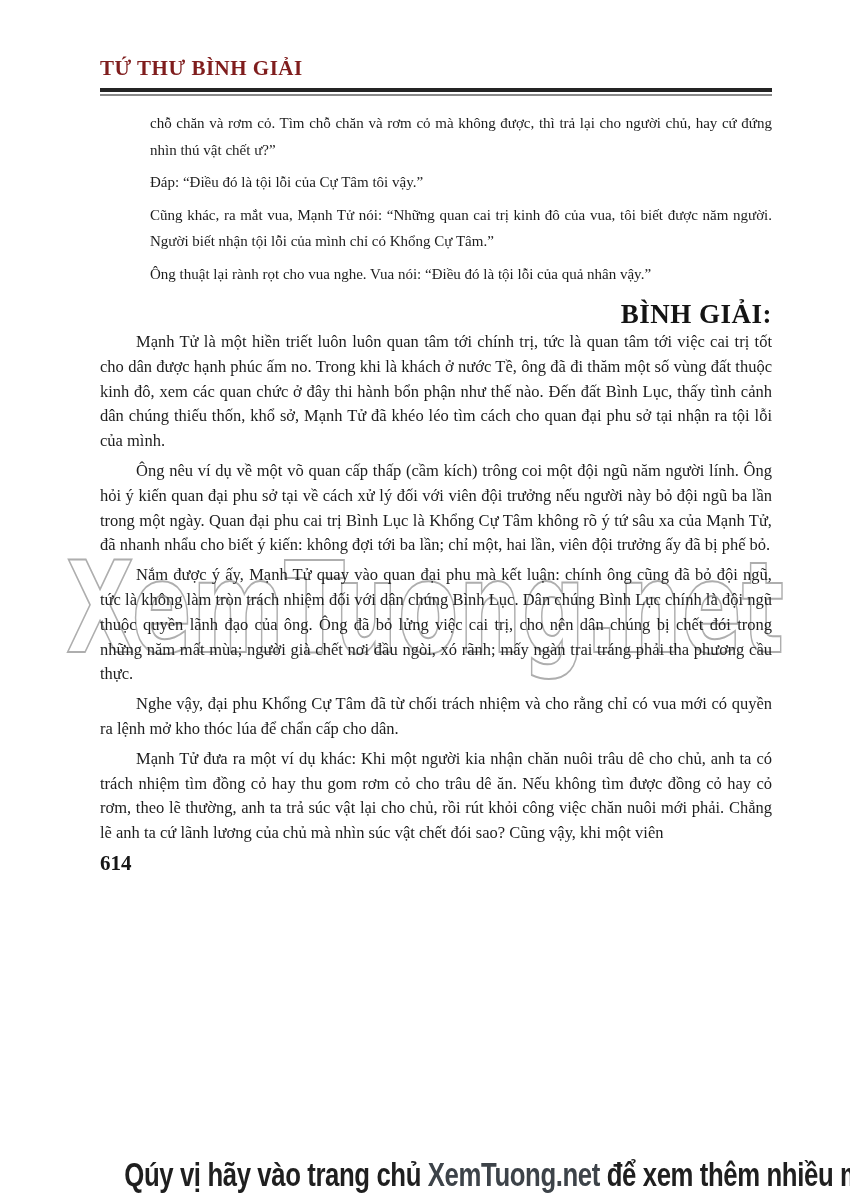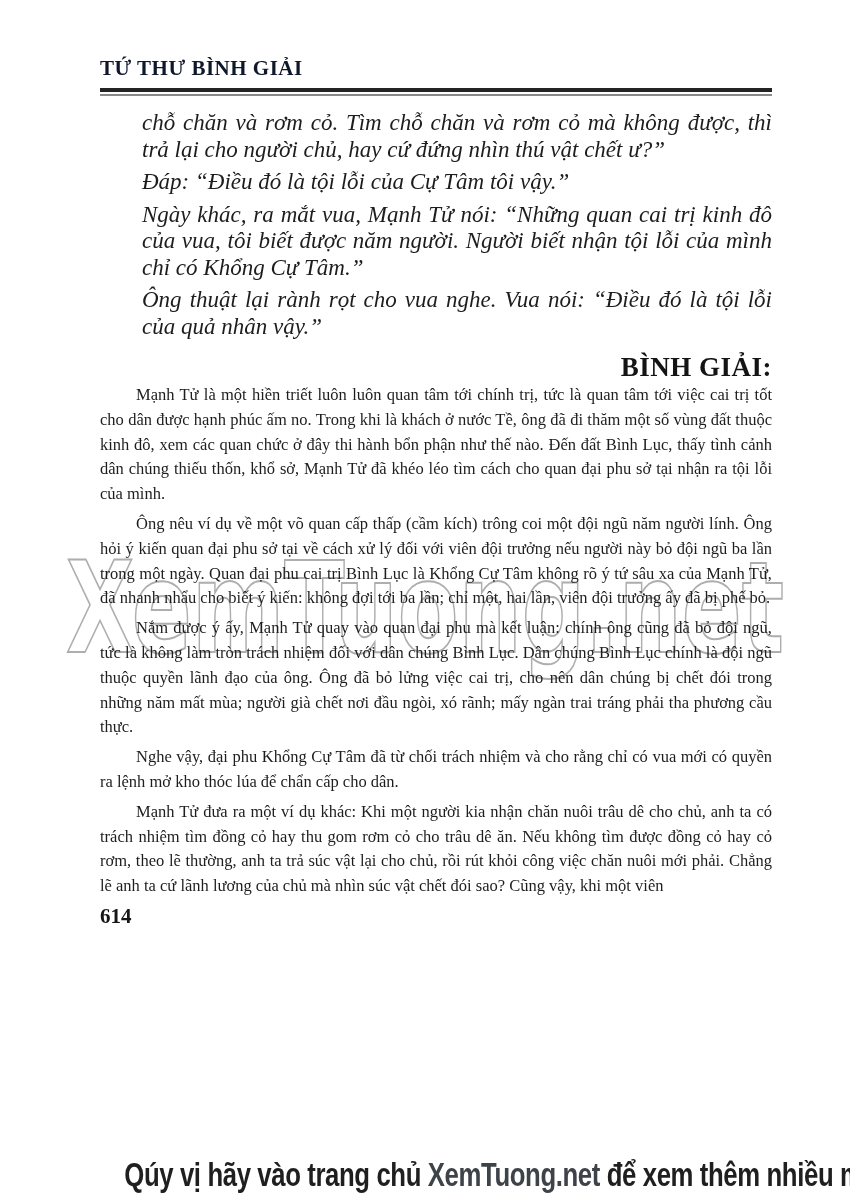--- a/index.html
+++ b/index.html
@@ -24,38 +24,37 @@
   }
   .content {
     position: relative;
     z-index: 1;
     padding: 56px 78px 0 100px; 
   }
   .running-header {
     font-size: 21px;
     font-weight: bold;
     letter-spacing: 0.5px;
-    color: #0f172a;
+    color: #7f1d1d;
   }
   .header-rule {
     margin-top: 7px;
     height: 2px;
     border-top: 4px solid #242424;
     border-bottom: 2px solid #8a8a8a;
   }
   .quotes {
     margin-top: 14px;
     margin-left: 42px;
   }
   .quote {
-    font-style: italic;
-    font-size: 23px;
+    font-size: 15px;
     line-height: 26.5px;
     text-align: justify;
-    margin: 0 0 6px 0;
+    margin: 0 0 6px 8px;
   }
   .commentary-heading {
     margin-top: 12px;
     font-size: 27px;
     font-weight: bold;
     letter-spacing: 0.5px;
     color: #141414;
     text-align: right;
   }
   .body-text { }
@@ -103,21 +102,21 @@
 
   <div class="content">
 
     <div class="running-header">TỨ THƯ BÌNH GIẢI</div>
 
     <div class="header-rule"></div>
 
     <div class="quotes">
       <p class="quote">chỗ chăn và rơm cỏ. Tìm chỗ chăn và rơm cỏ mà không được, thì trả lại cho người chủ, hay cứ đứng nhìn thú vật chết ư?”</p>
       <p class="quote">Đáp: “Điều đó là tội lỗi của Cự Tâm tôi vậy.”</p>
-      <p class="quote">Ngày khác, ra mắt vua, Mạnh Tử nói: “Những quan cai trị kinh đô của vua, tôi biết được năm người. Người biết nhận tội lỗi của mình chỉ có Khổng Cự Tâm.”</p>
+      <p class="quote">Cũng khác, ra mắt vua, Mạnh Tử nói: “Những quan cai trị kinh đô của vua, tôi biết được năm người. Người biết nhận tội lỗi của mình chỉ có Khổng Cự Tâm.”</p>
       <p class="quote">Ông thuật lại rành rọt cho vua nghe. Vua nói: “Điều đó là tội lỗi của quả nhân vậy.”</p>
     </div>
 
     <div class="commentary-heading">BÌNH GIẢI:</div>
 
     <div class="body-text">
       <p>Mạnh Tử là một hiền triết luôn luôn quan tâm tới chính trị, tức là quan tâm tới việc cai trị tốt cho dân được hạnh phúc ấm no. Trong khi là khách ở nước Tề, ông đã đi thăm một số vùng đất thuộc kinh đô, xem các quan chức ở đây thi hành bổn phận như thế nào. Đến đất Bình Lục, thấy tình cảnh dân chúng thiếu thốn, khổ sở, Mạnh Tử đã khéo léo tìm cách cho quan đại phu sở tại nhận ra tội lỗi của mình.</p>
       <p>Ông nêu ví dụ về một võ quan cấp thấp (cầm kích) trông coi một đội ngũ năm người lính. Ông hỏi ý kiến quan đại phu sở tại về cách xử lý đối với viên đội trưởng nếu người này bỏ đội ngũ ba lần trong một ngày. Quan đại phu cai trị Bình Lục là Khổng Cự Tâm không rõ ý tứ sâu xa của Mạnh Tử, đã nhanh nhẩu cho biết ý kiến: không đợi tới ba lần; chỉ một, hai lần, viên đội trưởng ấy đã bị phế bỏ.</p>
       <p>Nắm được ý ấy, Mạnh Tử quay vào quan đại phu mà kết luận: chính ông cũng đã bỏ đội ngũ, tức là không làm tròn trách nhiệm đối với dân chúng Bình Lục. Dân chúng Bình Lục chính là đội ngũ thuộc quyền lãnh đạo của ông. Ông đã bỏ lửng việc cai trị, cho nên dân chúng bị chết đói trong những năm mất mùa; người già chết nơi đầu ngòi, xó rãnh; mấy ngàn trai tráng phải tha phương cầu thực.</p>
       <p>Nghe vậy, đại phu Khổng Cự Tâm đã từ chối trách nhiệm và cho rằng chỉ có vua mới có quyền ra lệnh mở kho thóc lúa để chẩn cấp cho dân.</p>

